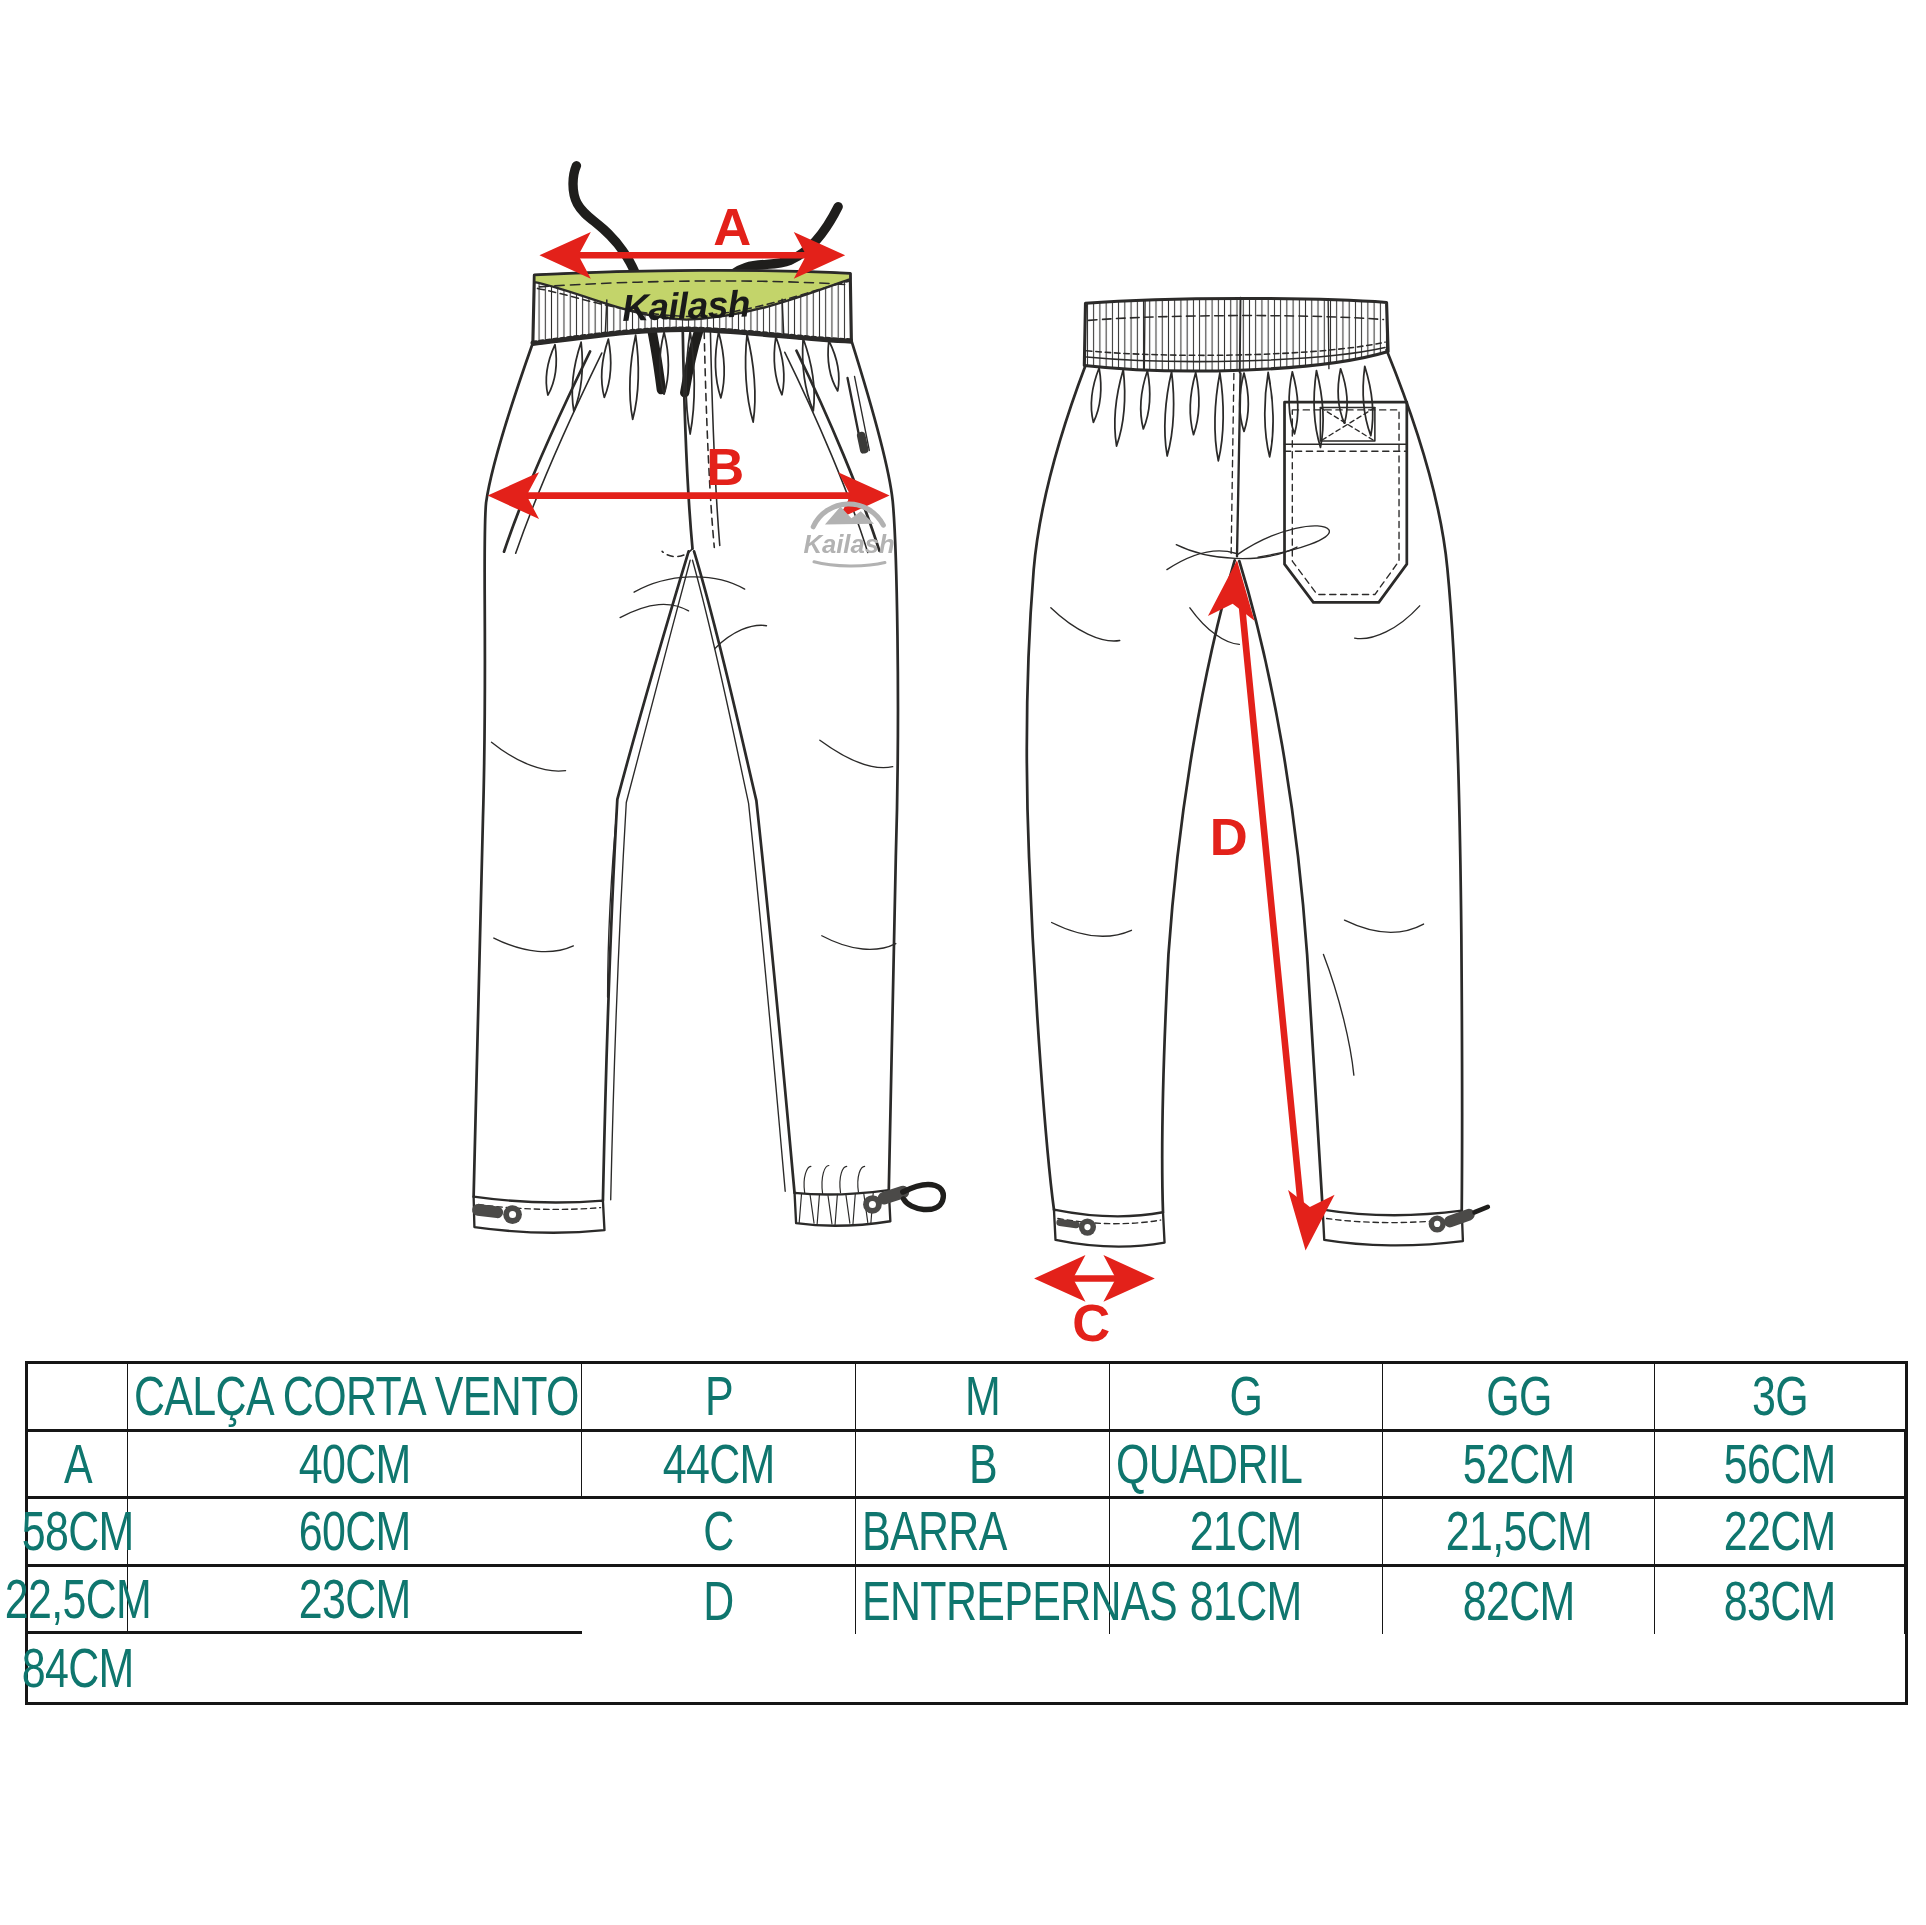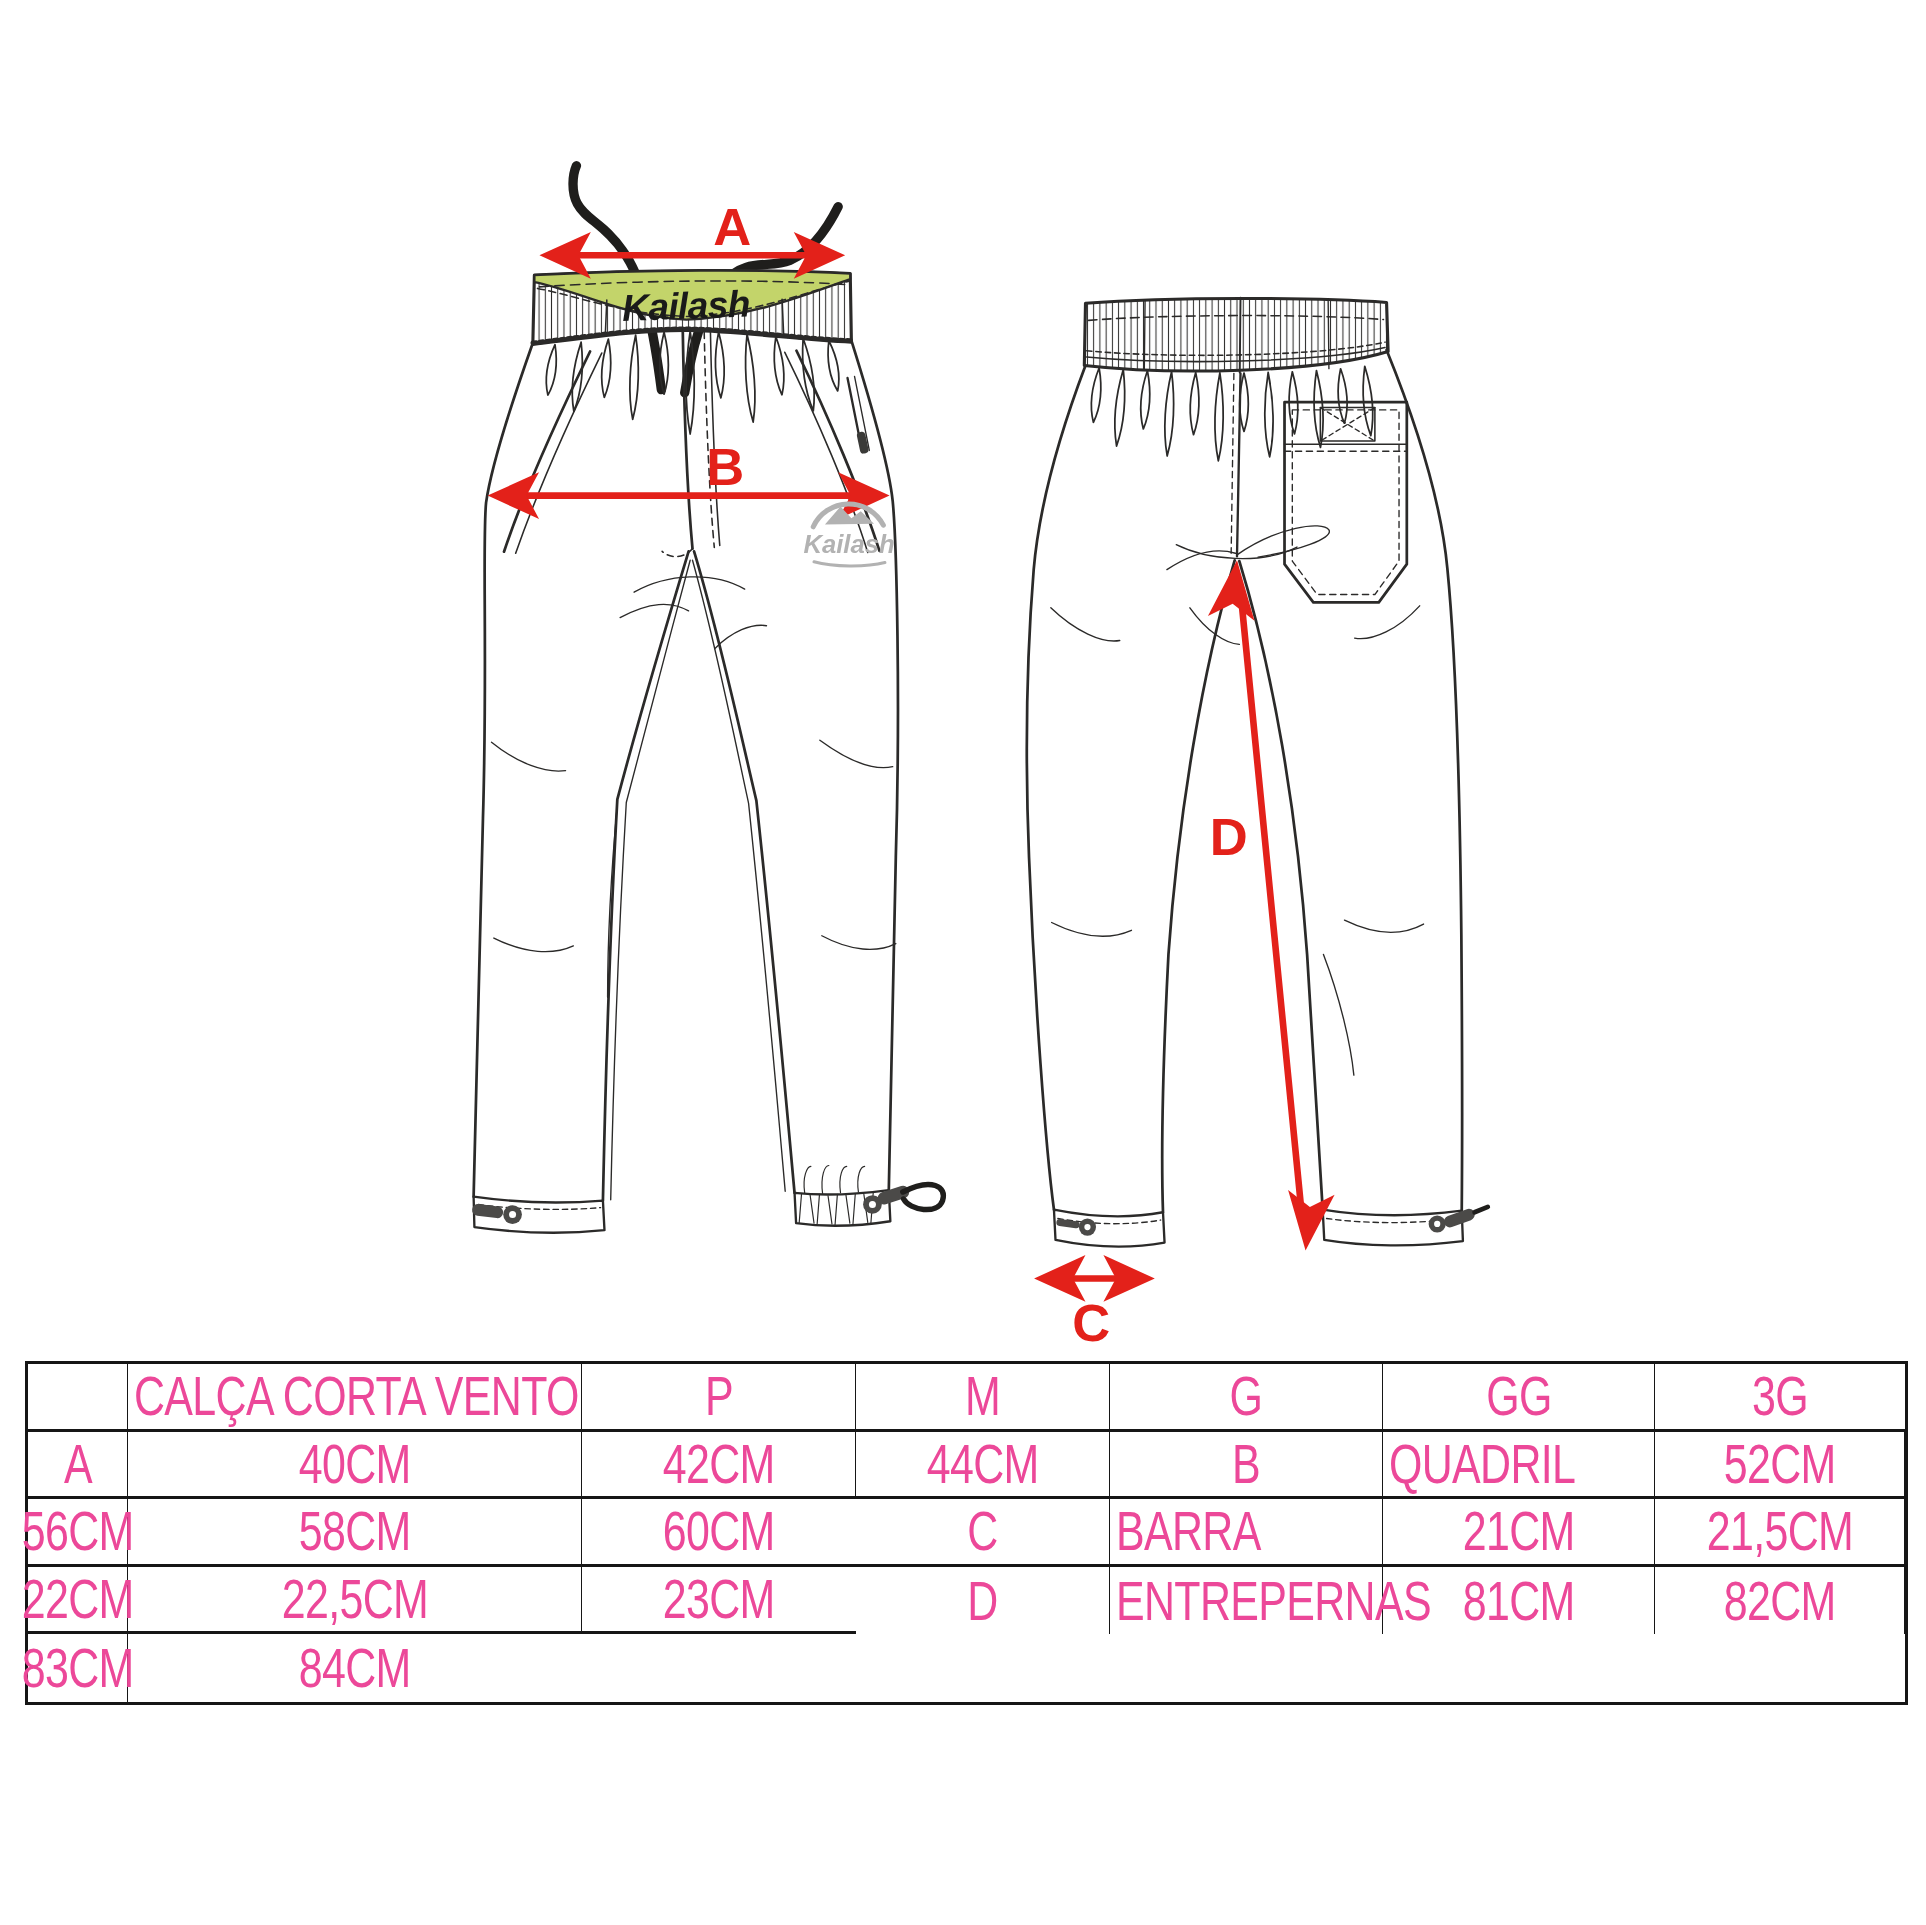--- a/index.html
+++ b/index.html
@@ -6,21 +6,21 @@
   .page{position:relative;width:1926px;height:1926px;background:#ffffff;overflow:hidden;
         font-family:"Liberation Sans", sans-serif;}
   .drawing{position:absolute;left:0;top:0;width:1926px;height:1926px;}
   
   .size-table{position:absolute;left:25px;top:1361px;width:1883px;height:344px;
       border:3.9px solid #161616;box-sizing:border-box;background:#fff;
       display:grid;grid-template-columns:100px 454px 274px 254px 273px 272px 1fr;
       grid-template-rows:repeat(5,1fr);}
   .cell{display:flex;align-items:center;justify-content:center;
       border-right:1.9px solid #161616;border-bottom:3.5px solid #161616;
-      box-sizing:border-box;color:#ec4899;font-size:55px;overflow:visible;white-space:nowrap;}
+      box-sizing:border-box;color:#0f766e;font-size:55px;overflow:visible;white-space:nowrap;}
   .cell.last-col{border-right:none;}
   .cell.last-row{border-bottom:none;}
   .cell.left{justify-content:flex-start;padding-left:6.2px;}
   .cond{display:inline-block;transform:scaleX(0.78);transform-origin:center center;letter-spacing:-0.8px;}
   .left .cond{transform-origin:left center;}
 </style>
 </head>
 <body>
 
 <div class="page">
@@ -277,23 +277,20 @@
         <span class="cond">3G</span>
       </div>
 
     <div class="cell">
         <span class="cond">A</span>
       </div>
     <div class="cell">
         <span class="cond">40CM</span>
       </div>
     <div class="cell">
-        <span class="cond">42CM</span>
-      </div>
-    <div class="cell">
         <span class="cond">44CM</span>
       </div>
 
     <div class="cell">
         <span class="cond">B</span>
       </div>
     <div class="cell left">
         <span class="cond">QUADRIL</span>
       </div>
     <div class="cell">

